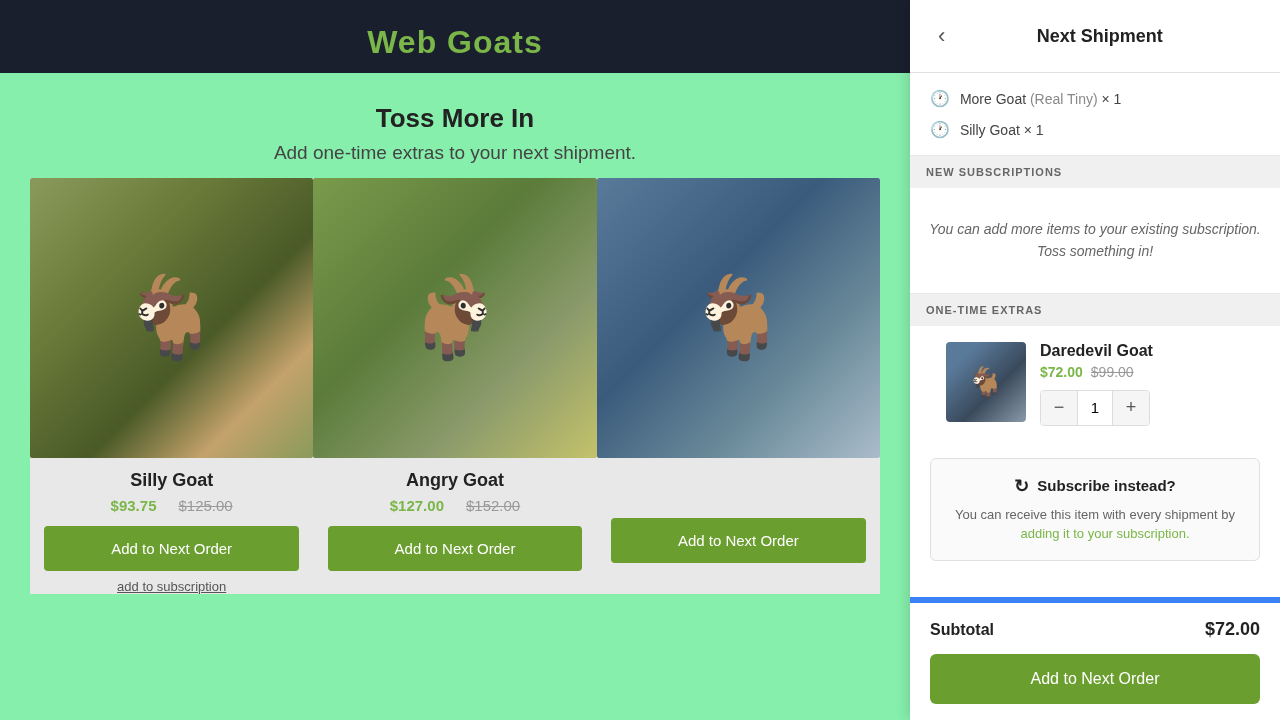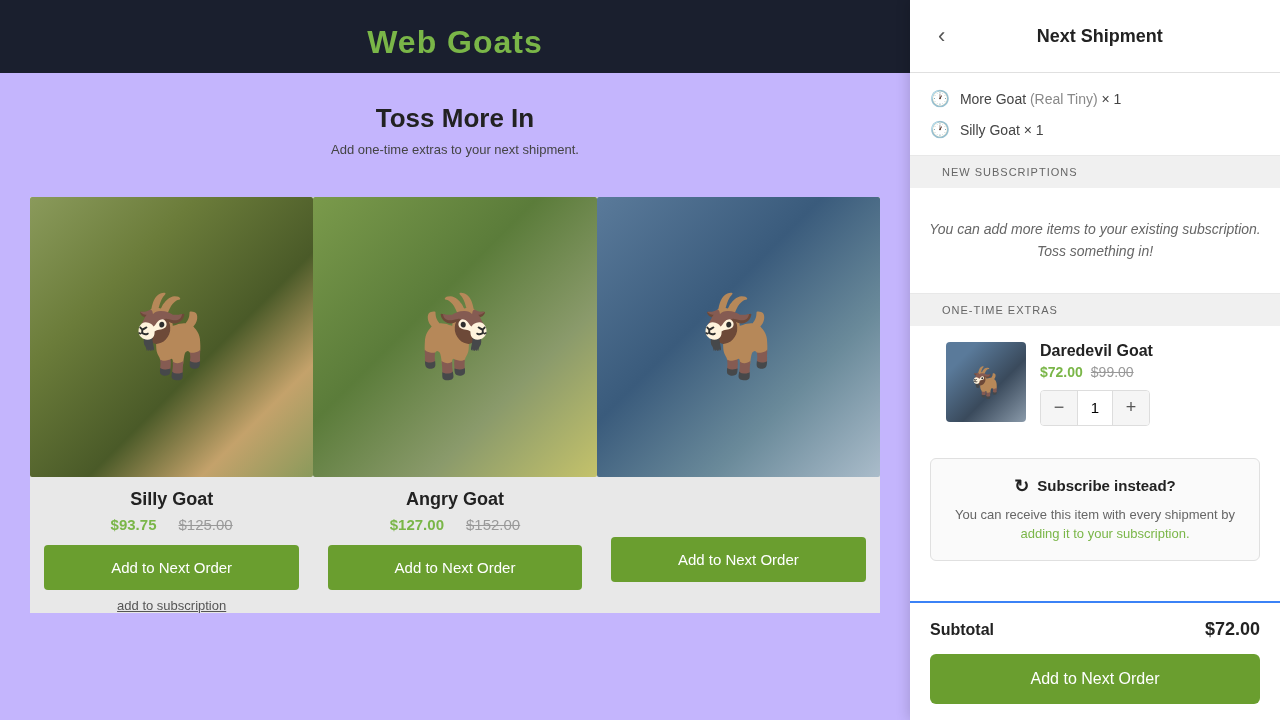--- a/index.html
+++ b/index.html
@@ -19,38 +19,38 @@
       font-size: 32px;
       font-weight: bold;
       color: #7ab648;
       letter-spacing: 1px;
     }
 
     
     .page-content {
       position: absolute;
       top: 73px; left: 0; right: 370px; bottom: 0;
-      background: #c4b5fd;
+      background: #86efac;
       display: flex;
       flex-direction: column;
       align-items: center;
       padding-top: 30px;
     }
 
     .page-heading {
       font-size: 26px;
       font-weight: bold;
       color: #222;
       margin-bottom: 8px;
     }
 
     .page-subheading {
-      font-size: 13px;
+      font-size: 19px;
       color: #444;
-      margin-bottom: 40px;
+      margin-bottom: 14px;
     }
 
     .products-row {
       display: flex;
       gap: 0;
       width: 100%;
       padding: 0 30px;
       justify-content: center;
     }
 
@@ -230,23 +230,23 @@
       font-weight: 400;
     }
 
     .item-variant {
       color: #888;
     }
 
     
     .section-header {
       background: #f0f0f0;
-      padding: 10px 32px;
+      padding: 10px 16px;
       font-size: 11px;
-      font-weight: 400;
+      font-weight: 700;
       letter-spacing: 1px;
       color: #666;
       text-transform: uppercase;
     }
 
     
     .new-subscriptions {
       padding: 30px 8px;
       text-align: center;
       font-size: 14px;
@@ -378,21 +378,21 @@
     }
 
     .subscribe-link {
       color: #7ab648;
       text-decoration: none;
       margin-left: 20px;
     }
 
     
     .panel-footer {
-      border-top: 2px solid #3b82f6;
+      border-top: 6px solid #3b82f6;
       padding: 16px 20px;
       flex-shrink: 0;
     }
 
     .subtotal-row {
       display: flex;
       justify-content: space-between;
       align-items: center;
       margin-bottom: 14px;
     }

